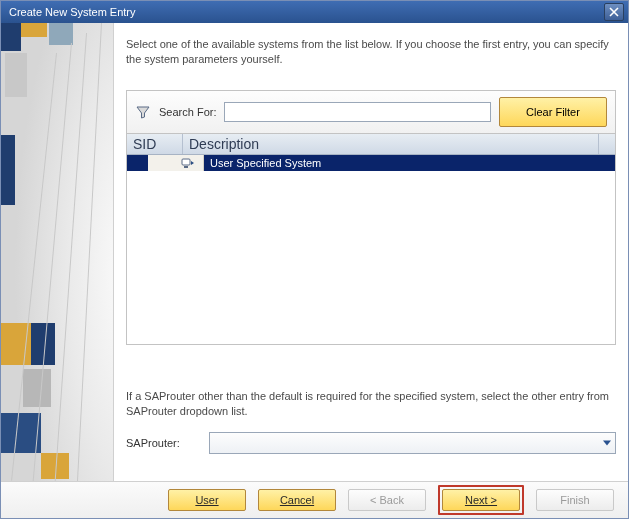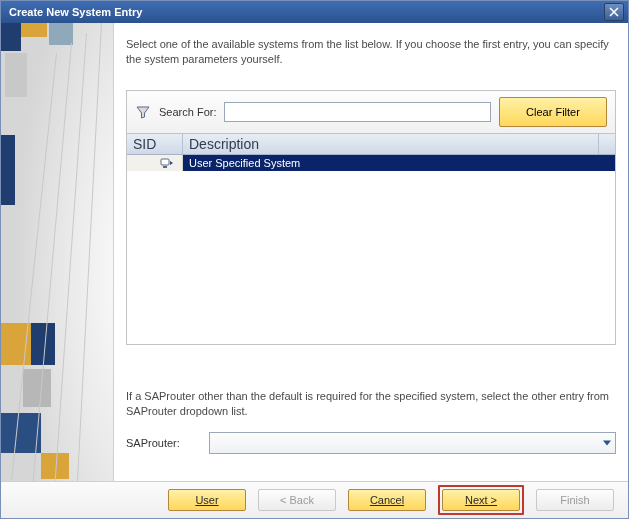--- a/index.html
+++ b/index.html
@@ -24,21 +24,20 @@
     height: 22px;
     background: linear-gradient(#3f6db3, #2a528f);
     color: #fff;
     display: flex;
     align-items: center;
     padding: 0 4px 0 8px;
     font-size: 11px;
   }
   .titlebar .title-text {
     flex: 1;
-    font-weight: bold;
   }
   .titlebar .close-btn {
     width: 18px;
     height: 16px;
     background: linear-gradient(#6e8fc1, #3d5f97);
     border: 1px solid #2a4060;
     border-radius: 2px;
     display: flex;
     align-items: center;
     justify-content: center;
@@ -136,20 +135,21 @@
     overflow: auto;
   }
   .row {
     display: flex;
     align-items: center;
     height: 16px;
   }
   .row.selected {
     background: #0a246a;
     color: #fff;
+    padding-left: 21px;
   }
   .cell { padding: 0 6px; box-sizing: border-box; }
   .cell.sid {
     width: 56px;
     display: flex;
     align-items: center;
     justify-content: flex-end;
     gap: 2px;
     background: #f3f1eb;
     color: #333;
@@ -312,25 +312,25 @@
       </div>
 
     </div>
   </div>
 
   <div class="footer">
     <div class="spacer"></div>
     <button class="btn">
       <span class="ul">User</span>
     </button>
+    <button class="btn">
+      <span class="ul">Cancel</span>
+    </button>
     <button class="btn flat" disabled="">
       <span>&lt; Back</span>
-    </button>
-    <button class="btn">
-      <span class="ul">Cancel</span>
     </button>
     <span class="next-wrap">
       <button class="btn">
         <span class="ul">Next &gt;</span>
       </button>
     </span>
     <button class="btn flat" disabled="">
       <span>Finish</span>
     </button>
   </div>

